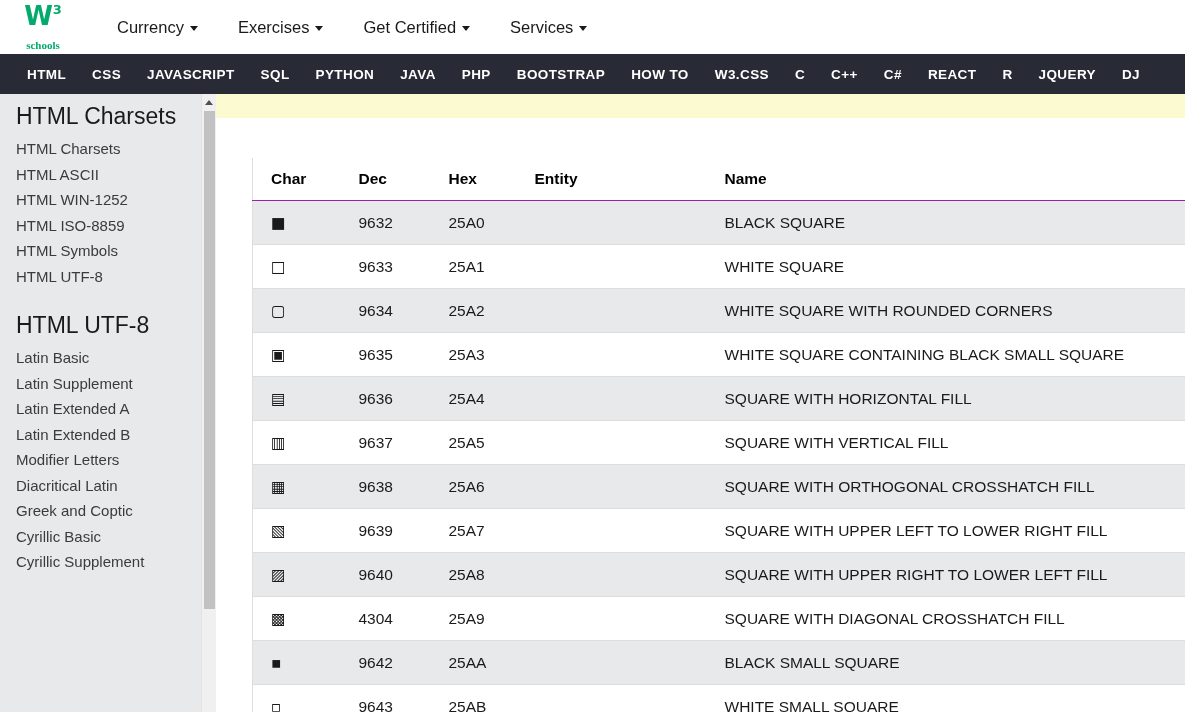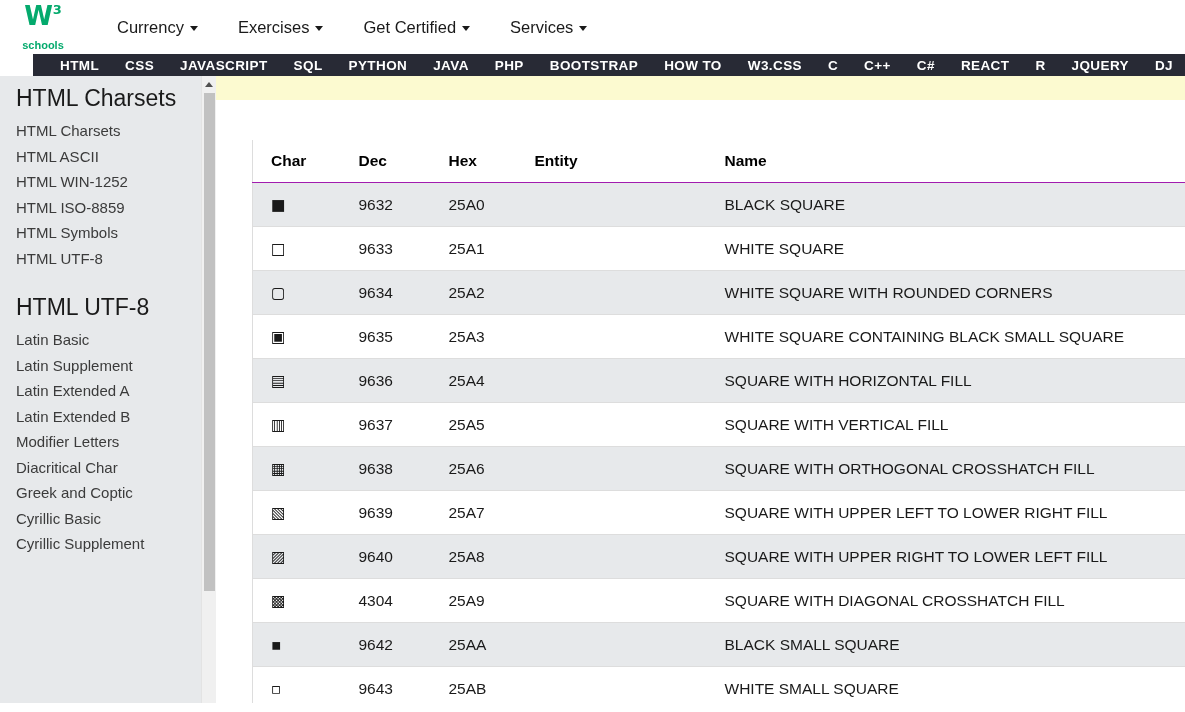--- a/index.html
+++ b/index.html
@@ -40,21 +40,21 @@
   }
   .logo-3 {
     font-family: "DejaVu Sans", sans-serif;
     font-weight: bold;
     font-size: 13px;
     color: #04AA6D;
     line-height: 13px;
     margin-left: 1px;
   }
   .logo-schools {
-    font-family: Liberation Sans, sans-serif;
+    font-family: Liberation Serif, serif;
     font-weight: bold;
     font-size: 11px;
     color: #04AA6D;
     margin-top: 11px;
     letter-spacing: 0px;
   }
   .topmenu {
     display: flex;
     align-items: center;
     margin-left: 32px;
@@ -76,28 +76,27 @@
     border-left: 4.5px solid transparent;
     border-right: 4.5px solid transparent;
     border-top: 5.5px solid #1a1a1a;
     display: inline-block;
     position: relative;
     top: 1px;
   }
 
   
   .navbar {
-    height: 22px;
+    height: 40px;
     background: #282A35;
     display: flex;
     align-items: center;
     overflow: hidden;
     white-space: nowrap;
     padding-left: 14px;
-    margin-left: 33px;
   }
   .nav-item {
     color: #ffffff;
     font-size: 13.5px;
     font-weight: bold;
     letter-spacing: 0.4px;
     padding: 0 13px;
     cursor: pointer;
     flex: 0 0 auto;
   }
@@ -294,21 +293,21 @@
         <a class="side-link">HTML WIN-1252</a>
         <a class="side-link">HTML ISO-8859</a>
         <a class="side-link">HTML Symbols</a>
         <a class="side-link">HTML UTF-8</a>
         <div class="side-h second">HTML UTF-8</div>
         <a class="side-link">Latin Basic</a>
         <a class="side-link">Latin Supplement</a>
         <a class="side-link">Latin Extended A</a>
         <a class="side-link">Latin Extended B</a>
         <a class="side-link">Modifier Letters</a>
-        <a class="side-link">Diacritical Char</a>
+        <a class="side-link">Diacritical Latin</a>
         <a class="side-link">Greek and Coptic</a>
         <a class="side-link">Cyrillic Basic</a>
         <a class="side-link">Cyrillic Supplement</a>
         <div class="side-h second">HTML Symbols</div>
         <a class="side-link">Currency Symbols</a>
         <a class="side-link">Arrows</a>
       </div>
     <div class="sb-scroll">
       <div class="sb-arrow-up"></div>
       <div class="sb-thumb"></div>

